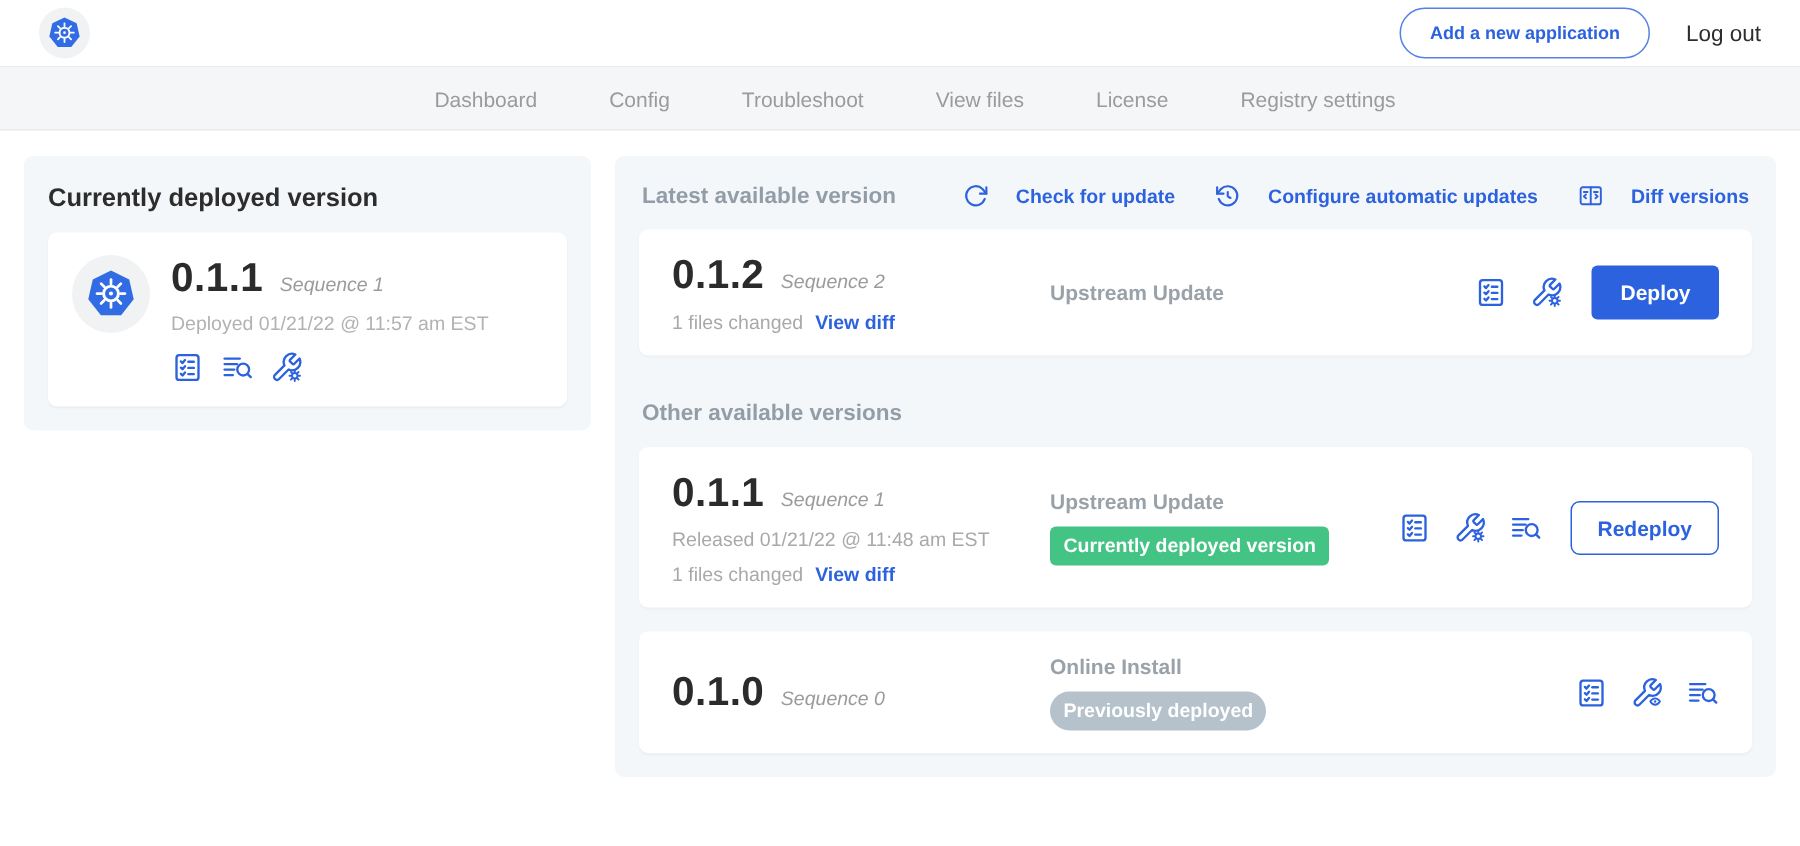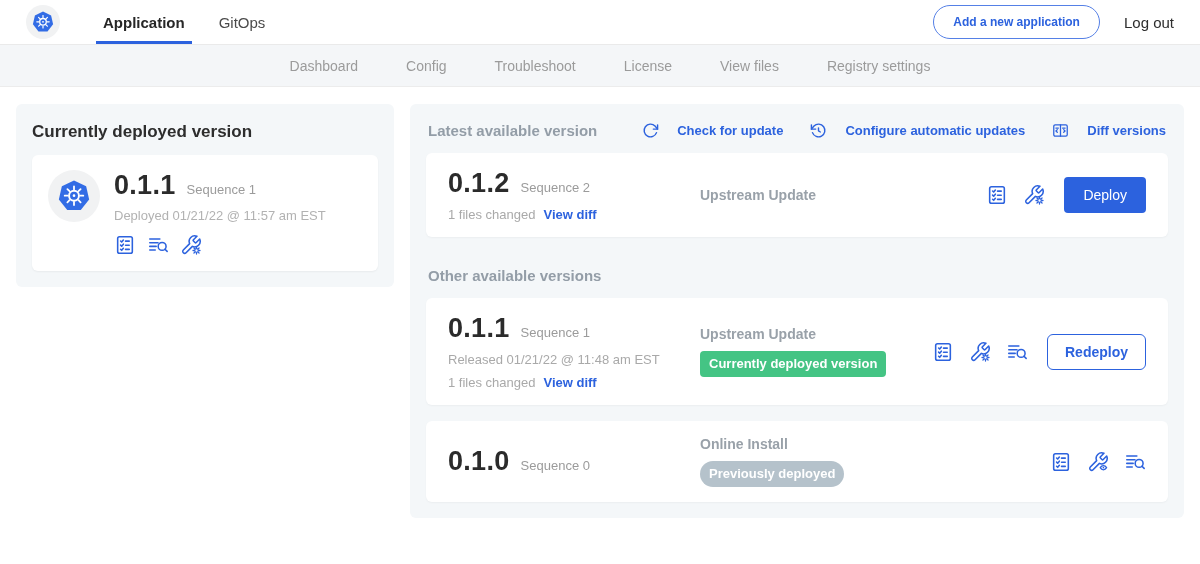--- a/index.html
+++ b/index.html
@@ -36,21 +36,21 @@
   .main { display:flex; gap:16px; padding:17px 16px; align-items:flex-start; }
 
   .left-card { width:378px; flex:none; background:#f4f7f9; border-radius:6px; padding:16px; }
   .left-card-title { font-size:17px; font-weight:700; color:#2d2d2d; margin:2px 0 13px; }
   .deployed-inner { background:#fff; border-radius:6px; padding:15px 16px;
     display:flex; gap:14px; box-shadow:0 1px 2px rgba(0,0,0,.05); }
   .logo-big { width:52px; height:52px; border-radius:50%; background:#f1f2f3;
     display:flex; align-items:center; justify-content:center; flex:none; }
   .version-line { display:flex; align-items:baseline; gap:11px; }
   .version-num { font-size:27px; font-weight:700; color:#2b2b2b; letter-spacing:.3px; }
-  .sequence { font-size:13px; color:#9b9b9b; font-weight:500; }
+  .sequence { font-size:13px; color:#9b9b9b; font-weight:500;font-style:italic; }
   .deployed-date { font-size:13px; color:#b2b2b2; margin-top:7px; font-weight:400; }
   .icon-row { display:flex; gap:11px; margin-top:11px; color:#2c62de; align-items:center; }
   .icon { width:22px; height:22px; display:block; cursor:pointer; }
   .icon-sm { width:17px; height:17px; display:block; }
 
   
   .right-panel { flex:1; background:#f4f7f9; border-radius:6px; padding:16px; }
   .panel-head { display:flex; justify-content:space-between; align-items:center;
     margin:2px 2px 14px; }
   .panel-title { font-size:15px; font-weight:600; color:#939da7; }
@@ -65,21 +65,21 @@
   .files-line { font-size:13px; color:#a9a9a9; margin-top:8px; font-weight:500;
     display:flex; gap:8px; align-items:center; }
   .view-diff { color:#2c62de; font-weight:700; cursor:pointer; }
   .row-mid { flex:1; padding-right:10px; }
   .source { font-size:14px; font-weight:700; color:#99a1a9; }
   .badge { display:inline-block; margin-top:9px; padding:5px 9px 6px; border-radius:4px;
     color:#fff; font-size:13px; font-weight:700; }
   .badge.green { background:#44c484; }
   .badge.gray  { background:#b5c2cb;border-radius:13px; }
   .row-right { display:flex; align-items:center; gap:15px; color:#2c62de; }
-  .btn-primary { background:#2c62de; color:#fff; font-size:14px; font-weight:400;
+  .btn-primary { background:#2c62de; color:#fff; font-size:14px; font-weight:700;
     padding:10px 19px; border-radius:4px; border:none; cursor:pointer; margin-left:4px;
     font-family:inherit; }
   .btn-outline { background:#fff; color:#2c62de; font-size:14px; font-weight:700;
     padding:9px 17px; border-radius:6px; border:1px solid #2c62de; cursor:pointer;
     margin-left:4px; font-family:inherit; }
   .other-title { font-size:15px; font-weight:600; color:#939da7; margin:30px 2px 14px; }
   .row-gap { height:16px; }
 </style>
 </head>
 <body>
@@ -95,35 +95,31 @@
           <line x1="5.8" y1="11.8" x2="7.8" y2="11.8"></line>
         <line x1="12" y1="7.6" x2="12" y2="5.6"></line>
           <line x1="12" y1="16" x2="12" y2="18"></line>
         <line x1="15" y1="8.8" x2="16.4" y2="7.4"></line>
           <line x1="9" y1="14.8" x2="7.6" y2="16.2"></line>
         <line x1="15" y1="14.8" x2="16.4" y2="16.2"></line>
           <line x1="9" y1="8.8" x2="7.6" y2="7.4"></line>
       </g>
     </svg>
   </div>
-  <div class="header-tabs">
-    <div class="header-tab active">Application</div>
-    <div class="header-tab">GitOps</div>
-  </div>
   <div class="header-spacer"></div>
   <button class="add-app-btn">Add a new application</button>
   <div class="logout">Log out</div>
 </div>
 
 <div class="subnav">
   <div class="subnav-item">Dashboard</div>
   <div class="subnav-item">Config</div>
   <div class="subnav-item">Troubleshoot</div>
+  <div class="subnav-item">View files</div>
   <div class="subnav-item">License</div>
-  <div class="subnav-item">View files</div>
   <div class="subnav-item">Registry settings</div>
 </div>
 
 <div class="main">
 
   <div class="left-card">
     <div class="left-card-title">Currently deployed version</div>
     <div class="deployed-inner">
       <div class="logo-big">
         <svg width="36" height="36" viewBox="0 0 24 24">

